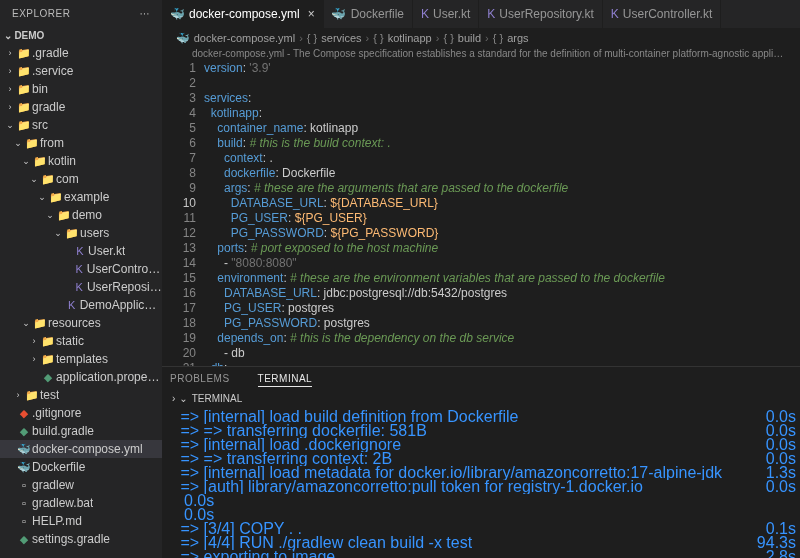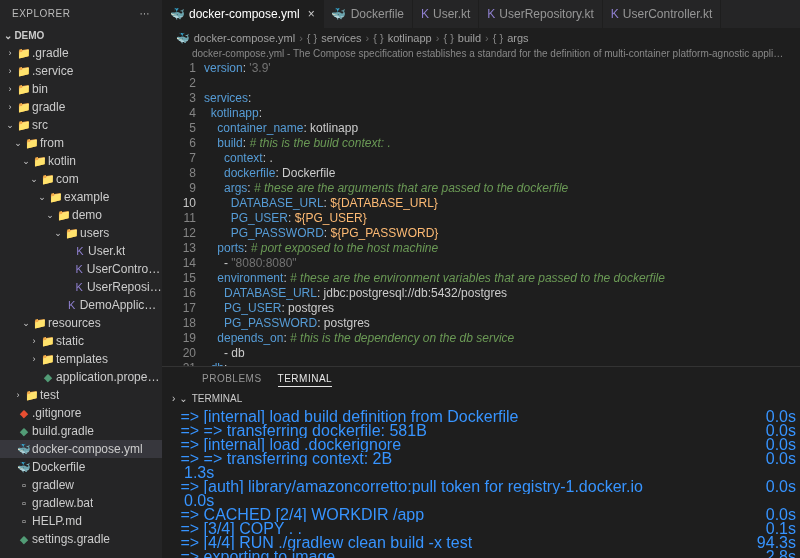--- a/index.html
+++ b/index.html
@@ -35,21 +35,21 @@
 .code { flex: 1; white-space: pre; overflow: hidden; }
 .code-line { display: flex; }
 .ln { width: 24px; text-align: right; padding-right: 8px; color: #858585; }
 .ln.active { color: #c6c6c6; }
 .cl { flex: 1; }
 .k-key { color: #569cd6; }
 .k-str { color: #737373; }
 .k-cmt { color: #6a9955; font-style: italic; }
 .k-var { color: #fdba74; }
 .terminal-panel { height: 192px; border-top: 1px solid #333; display: flex; flex-direction: column; }
-.panel-tabs { display: flex; padding: 4px 8px; font-size: 10px; letter-spacing: 0.5px; gap: 16px; margin-left: 32px; }
+.panel-tabs { display: flex; padding: 4px 8px; font-size: 10px; letter-spacing: 0.5px; gap: 28px; }
 .panel-tab { color: #969696; padding: 2px 0; cursor: pointer; }
 .panel-tab.active { color: #e7e7e7; border-bottom: 1px solid #e7e7e7; }
 .term-header { padding: 2px 10px; color: #cccccc; font-size: 10px; display: flex; align-items: center; gap: 4px; }
 .term-body { flex: 1; padding: 4px 4px 4px 14px; font-family: Consolas, Menlo, monospace; font-size: 16px; line-height: 14px; color: #3794ff; overflow: hidden; }
 .term-line { display: flex; justify-content: space-between; }
 .term-l { white-space: pre; overflow: hidden; text-overflow: ellipsis; }
 .term-r { padding-left: 8px; color: #3794ff; white-space: pre; }
 </style>
 </head>
 <body>
@@ -275,31 +275,31 @@
           </div>
           <div class="term-line">
             <span class="term-l"> =&gt; [internal] load .dockerignore</span>
             <span class="term-r">0.0s</span>
           </div>
           <div class="term-line">
             <span class="term-l"> =&gt; =&gt; transferring context: 2B</span>
             <span class="term-r">0.0s</span>
           </div>
           <div class="term-line">
+            <span class="term-l"> =&gt; [internal] load metadata for docker.io/library/amazoncorretto:17-alpine-jdk</span>
             <span class="term-r">1.3s</span>
           </div>
           <div class="term-line">
             <span class="term-l"> =&gt; [auth] library/amazoncorretto:pull token for registry-1.docker.io</span>
             <span class="term-r">0.0s</span>
           </div>
           <div class="term-line">
             <span class="term-r">0.0s</span>
           </div>
           <div class="term-line">
-            <span class="term-l"> =&gt; CACHED [2/4] WORKDIR /app</span>
             <span class="term-r">0.0s</span>
           </div>
           <div class="term-line">
             <span class="term-l"> =&gt; [3/4] COPY . .</span>
             <span class="term-r">0.1s</span>
           </div>
           <div class="term-line">
             <span class="term-l"> =&gt; [4/4] RUN ./gradlew clean build -x test</span>
             <span class="term-r">94.3s</span>
           </div>

